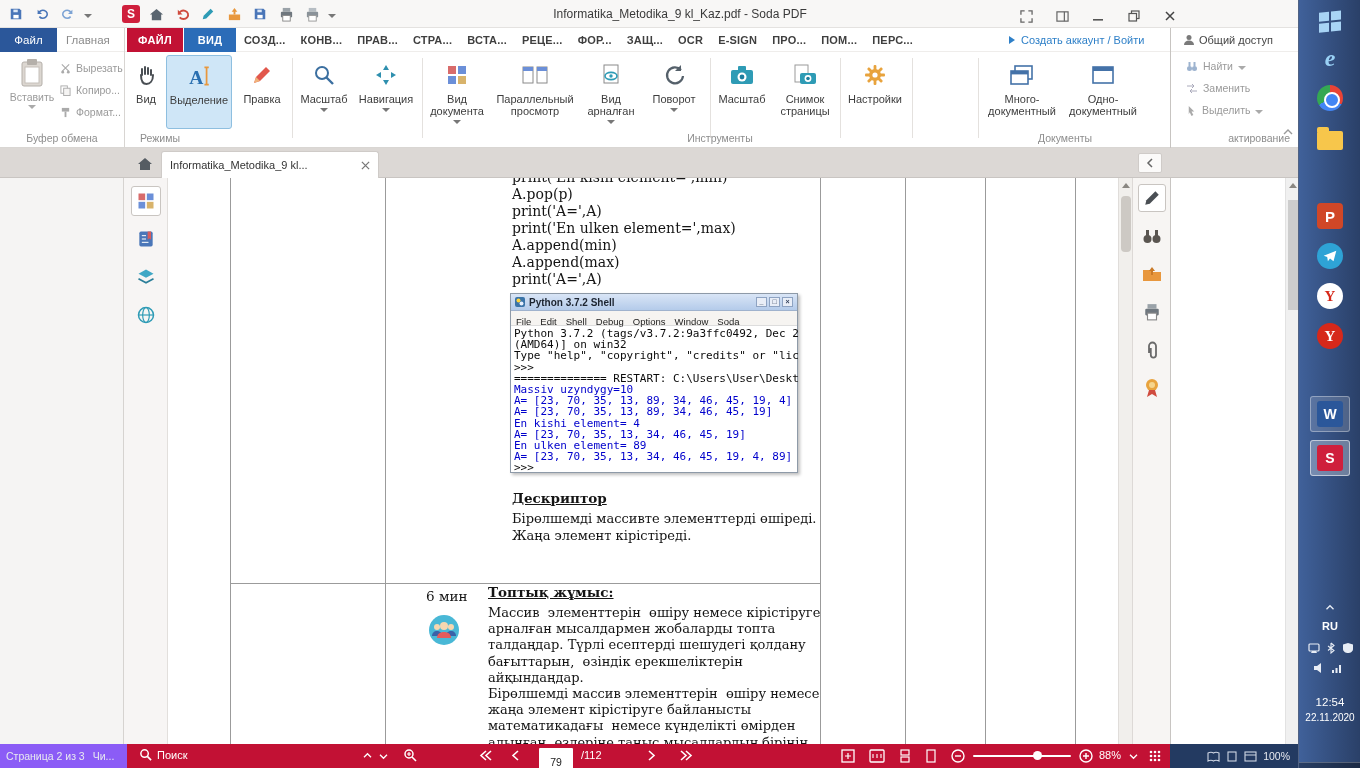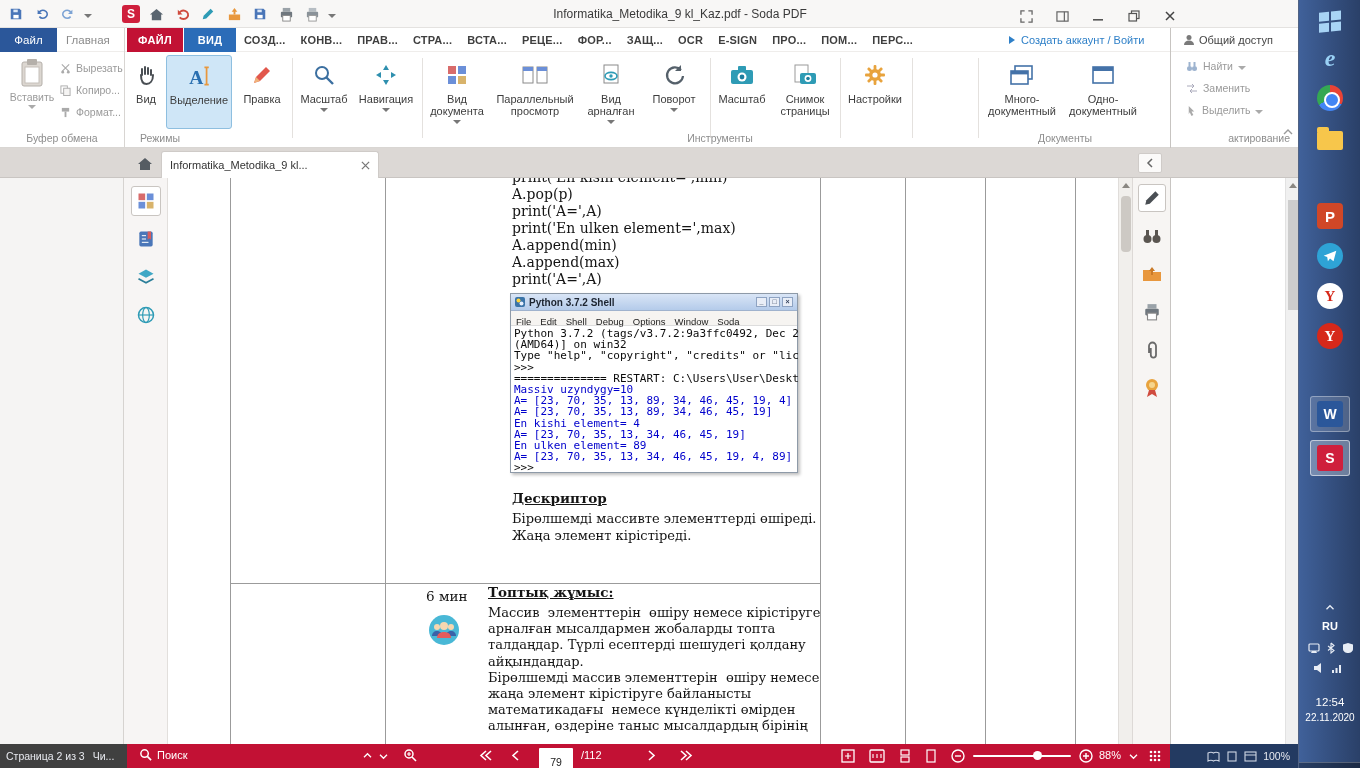--- a/index.html
+++ b/index.html
@@ -67,21 +67,21 @@
 .dscroll{left:1118px;top:0;width:14px;height:566px;background:#f1efec;border-left:1px solid #e0ddda}
 .dthumb{left:2px;top:18px;width:10px;height:56px;background:#cdc9c4;border-radius:4px}
 .uparr{width:0;height:0;border-left:4px solid transparent;border-right:4px solid transparent;border-bottom:5px solid #8a8782;margin:5px auto 0}
 .tools{left:1132px;top:0;width:38px;height:566px;background:#f7f5f3;border-left:1px solid #ddd9d6}
 .tico{left:5px;width:28px;height:28px;display:flex;align-items:center;justify-content:center;border-radius:3px}
 .wrstrip{left:1170px;top:0;width:128px;height:566px;background:#fff;border-left:1px solid #c8c5c2}
 .wscroll{left:114px;top:0;width:14px;height:566px;background:#f0f0f0;border-left:1px solid #e2e2e2}
 .wthumb{left:2px;top:22px;width:10px;height:110px;background:#cdcdcd}
 
 .bottom{left:0;top:744px;width:1298px;height:24px}
-.wleft{left:0;top:0;width:127px;height:24px;background:#404040;color:#e8eaf0;font-size:10.5px;display:flex;align-items:center}
+.wleft{left:0;top:0;width:127px;height:24px;background:#8b5cf6;color:#e8eaf0;font-size:10.5px;display:flex;align-items:center}
 .redbar{left:127px;top:0;width:1043px;height:24px;background:#c21134;color:#fff}
 .rbitem{display:flex;align-items:center;gap:5px;color:#fff;font-size:11px}
 .pgin{width:34px;height:28px;border:none;border-radius:1px;font-size:10.5px;text-align:center;color:#222;background:#fff}
 .zt{top:11px;height:2px;background:#fff;border-radius:1px}
 .zk{top:7px;width:9px;height:9px;border-radius:50%;background:#fff}
 .wright{left:1170px;top:0;width:128px;height:24px;background:#233a61;color:#e8eaf0;font-size:10.5px;display:flex;align-items:center;justify-content:flex-end;gap:6px;padding-right:8px}
 
 .taskbar{left:1298px;top:0;width:62px;height:768px;background:linear-gradient(90deg,#40619a,#2a4068);border-left:1px solid rgba(255,255,255,.18)}
 .tile{left:11px;width:40px;height:36px;display:flex;align-items:center;justify-content:center;border-radius:3px}
 .run{background:rgba(255,255,255,.16);border:1px solid rgba(255,255,255,.35)}
@@ -579,20 +579,21 @@
             <circle cx="16" cy="12" r="4" fill="#f6d7b0"></circle>
             <path d="M9 24c0-4 3-6 7-6s7 2 7 6z" fill="#e45c5c"></path>
           </svg>
       </span>
 
       <div class="abs serif hd" style="left:320px;top:406px">Топтық жұмыс:</div>
       <div class="abs serif" style="left:320px;top:427px">
           <div class="gwl">Массив  элементтерін  өшіру немесе кірістіруге</div>
           <div class="gwl">арналған мысалдармен жобаларды топта</div>
           <div class="gwl">талдаңдар. Түрлі есептерді шешудегі қолдану</div>
+          <div class="gwl">бағыттарын,  өзіндік ерекшеліктерін</div>
           <div class="gwl">айқындаңдар.</div>
           <div class="gwl">Бірөлшемді массив элементтерін  өшіру немесе</div>
           <div class="gwl">жаңа элемент кірістіруге байланысты</div>
           <div class="gwl">математикадағы  немесе күнделікті өмірден</div>
           <div class="gwl">алынған, өздеріне таныс мысалдардың бірінің</div>
         </div>
     </div>
 
     <div class="abs dscroll">
       <div class="uparr"></div>

